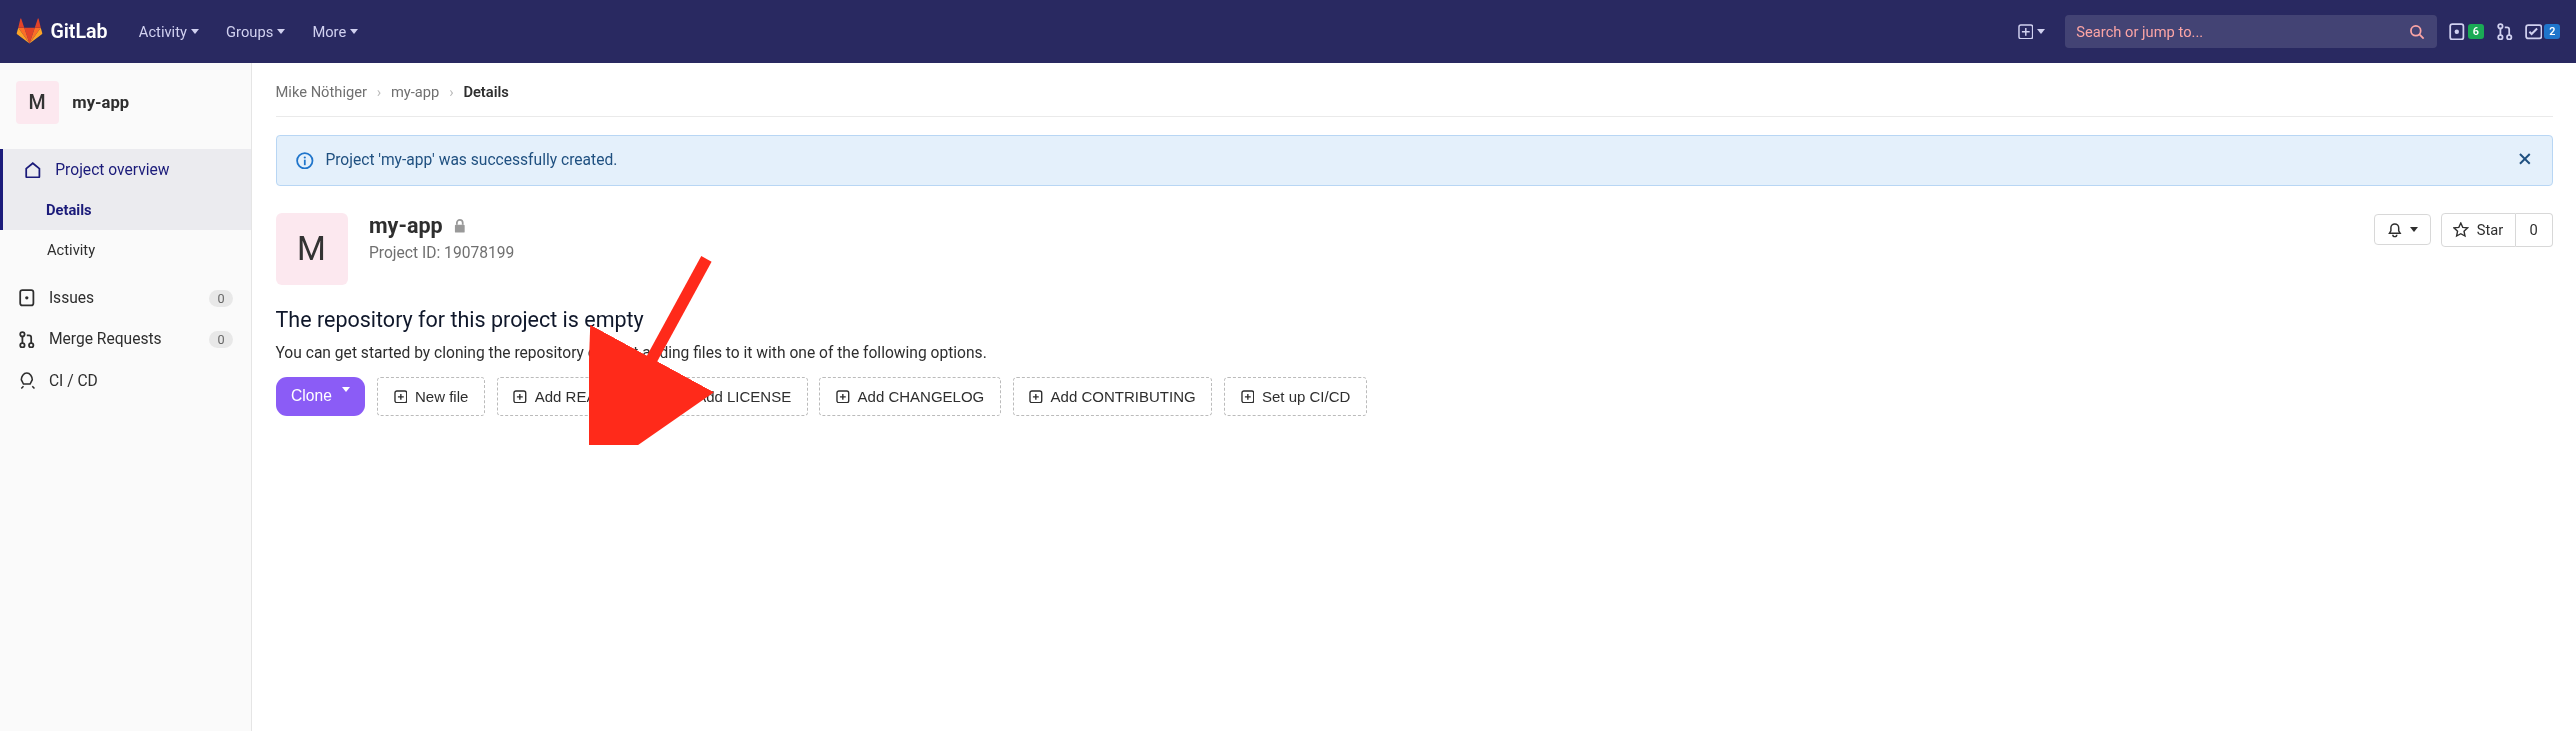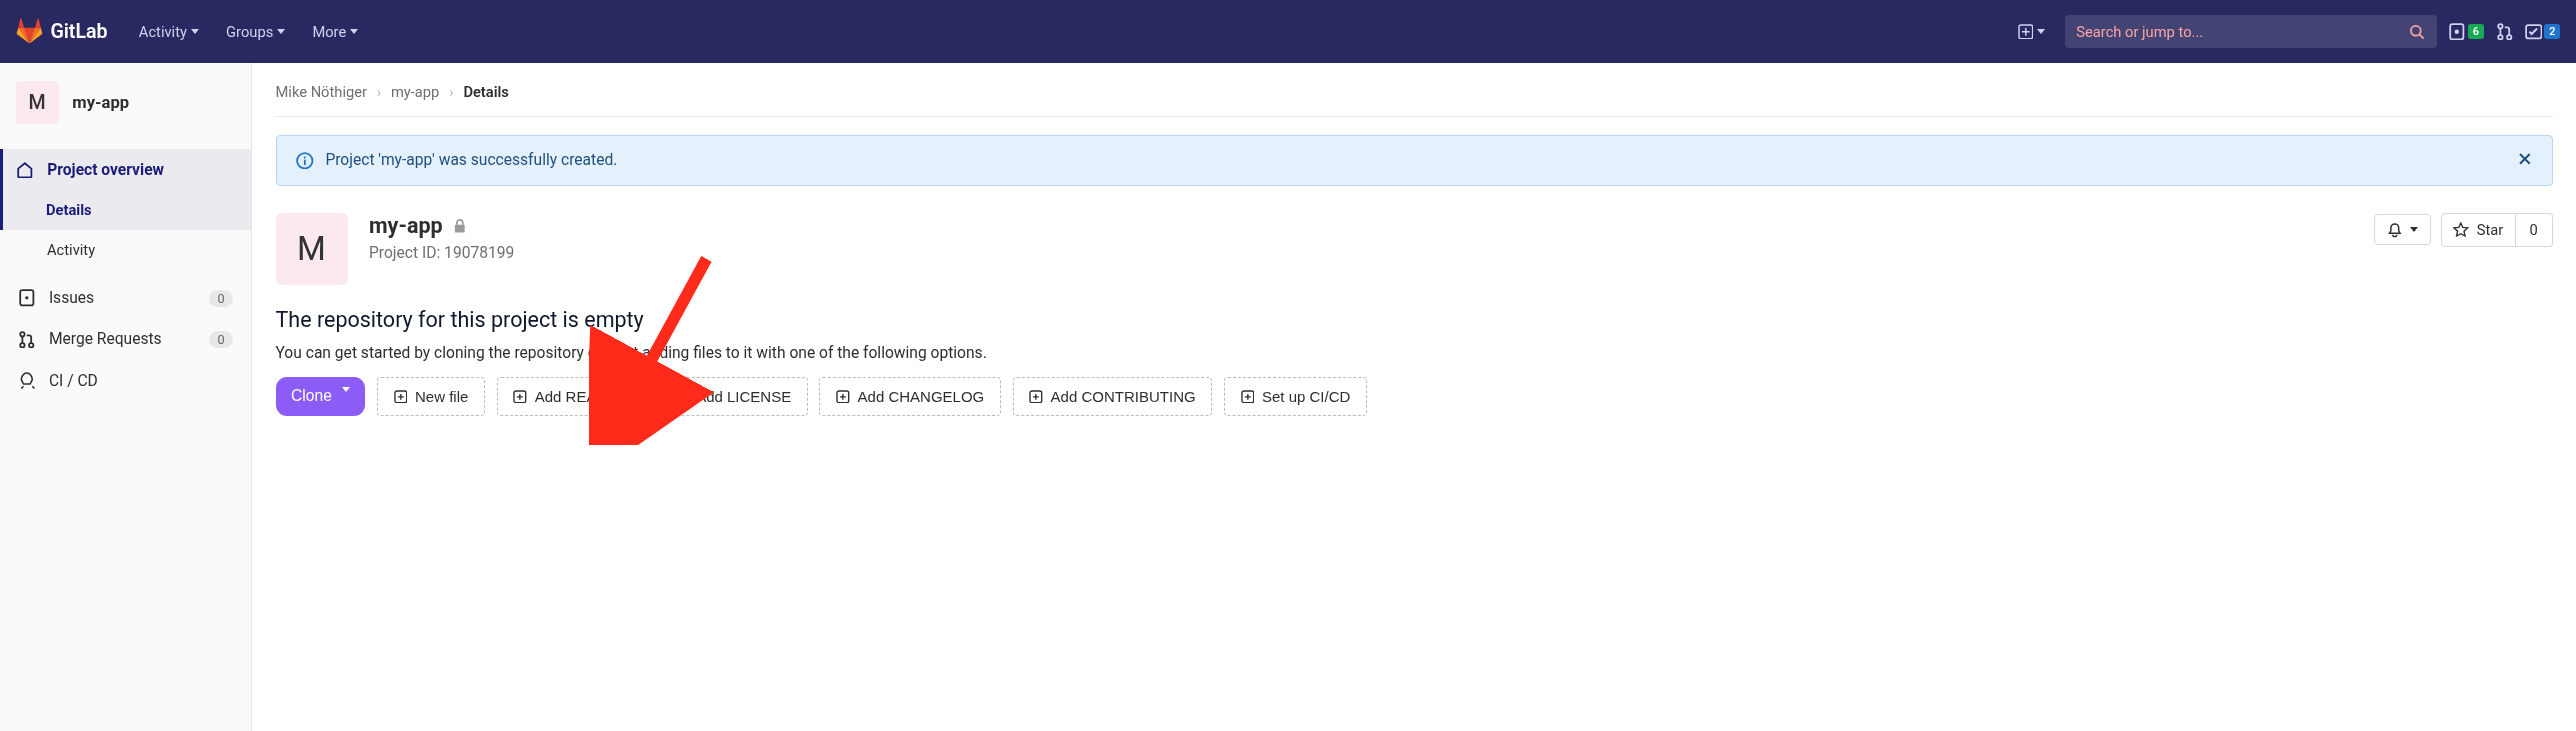--- a/index.html
+++ b/index.html
@@ -22,21 +22,21 @@
     
     .layout { display: flex; }
     
     
     .sidebar { width: 252px; border-right: 1px solid #e5e5e5; background: #fafafa; min-height: 685px; }
     .project-header { display: flex; align-items: center; gap: 13.7px; padding: 17.6px 15.6px; }
     .project-avatar { width: 43px; height: 43px; background: #fce8ef; border-radius: 3.9px; display: flex; align-items: center; justify-content: center; font-size: 19.6px; font-weight: 500; color: #333; }
     .project-name { font-size: 16.6px; font-weight: 700; color: #2e2e2e; }
     .sidebar-section { padding: 7.8px 0; }
     .sidebar-item { display: flex; align-items: center; gap: 13.7px; padding: 11.7px 17.6px; font-size: 15.6px; color: #2e2e2e; cursor: pointer; position: relative; }
-    .sidebar-item.active { background: #ebebef; color: #1b1b7a; font-weight: 700; border-left: 3.9px solid #1b1b7a; padding-left: 13px; }
+    .sidebar-item.active { background: #ebebef; color: #1b1b7a; font-weight: 400; border-left: 3.9px solid #1b1b7a; padding-left: 21px; }
     .sidebar-subitem { padding: 10.8px 17.6px 10.8px 47px; font-size: 14.7px; color: #2e2e2e; cursor: pointer; }
     .sidebar-subitem.active { font-weight: 700; color: #1b1b7a; border-left: 3.9px solid #1b1b7a; padding-left: 43px; background: #ebebef; }
     .sidebar-badge { margin-left: auto; background: #e8e8e8; color: #666; border-radius: 9.8px; padding: 1px 8.8px; font-size: 12.7px; }
     .sidebar-icon { width: 17.6px; height: 17.6px; flex-shrink: 0; }
     
     
     .main { flex: 1; padding: 19.6px 23.5px; }
     .breadcrumbs { display: flex; align-items: center; gap: 9.8px; font-size: 14.7px; color: #707070; padding-bottom: 15.6px; border-bottom: 1px solid #eaeaea; }
     .breadcrumb-link { cursor: pointer; color: #707070; }
     .breadcrumb-current { color: #2e2e2e; font-weight: 600; }

